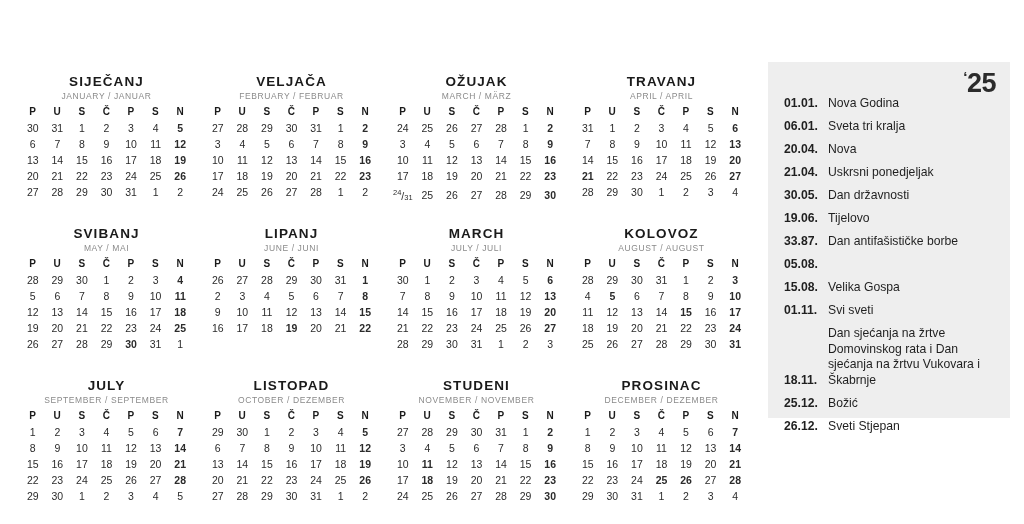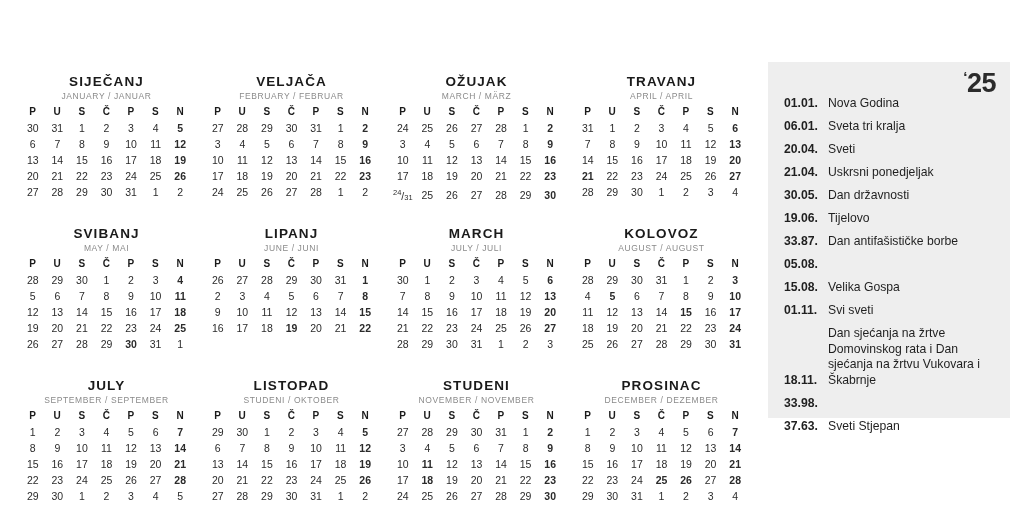--- a/index.html
+++ b/index.html
@@ -675,21 +675,21 @@
               <td class="out">2</td>
               <td class="out">3</td>
               <td class="out">4</td>
               <td class="out">5</td>
             </tr>
           </tbody>
         </table>
       </div>
       <div class="month">
         <div class="month-name">LISTOPAD</div>
-        <div class="month-sub">STUDENI / OKTOBER</div>
+        <div class="month-sub">OCTOBER / DEZEMBER</div>
         <table class="mtable">
           <thead>
             <tr>
               <th>P</th>
               <th>U</th>
               <th>S</th>
               <th>Č</th>
               <th>P</th>
               <th>S</th>
               <th>N</th>
@@ -882,21 +882,21 @@
         <li class="hol-item">
           <span class="hol-date">01.01.</span>
           <span class="hol-name">Nova Godina</span>
         </li>
         <li class="hol-item">
           <span class="hol-date">06.01.</span>
           <span class="hol-name">Sveta tri kralja</span>
         </li>
         <li class="hol-item">
           <span class="hol-date">20.04.</span>
-          <span class="hol-name">Sveti</span>
+          <span class="hol-name">Nova</span>
         </li>
         <li class="hol-item">
           <span class="hol-date">21.04.</span>
           <span class="hol-name">Uskrsni ponedjeljak</span>
         </li>
         <li class="hol-item">
           <span class="hol-date">30.05.</span>
           <span class="hol-name">Dan državnosti</span>
         </li>
         <li class="hol-item">
@@ -916,22 +916,23 @@
         </li>
         <li class="hol-item">
           <span class="hol-date">01.11.</span>
           <span class="hol-name">Svi sveti</span>
         </li>
         <li class="hol-item">
           <span class="hol-date">18.11.</span>
           <span class="hol-name">Dan sjećanja na žrtve Domovinskog rata i Dan sjećanja na žrtvu Vukovara i Škabrnje</span>
         </li>
         <li class="hol-item">
-          <span class="hol-date">33.98.</span>
-        </li>
-        <li class="hol-item">
-          <span class="hol-date">37.63.</span>
+          <span class="hol-date">25.12.</span>
+          <span class="hol-name">Božić</span>
+        </li>
+        <li class="hol-item">
+          <span class="hol-date">26.12.</span>
           <span class="hol-name">Sveti Stjepan</span>
         </li>
       </ul>
   </div>
 
 </div>
 
 </body></html>

